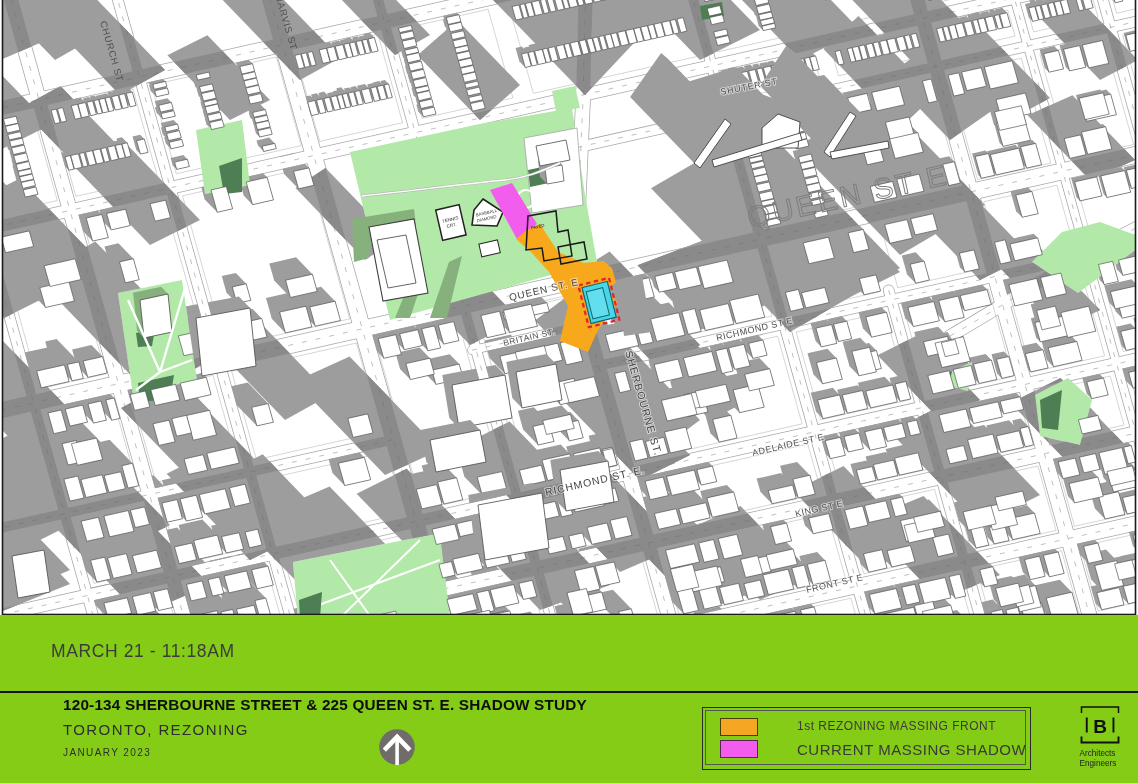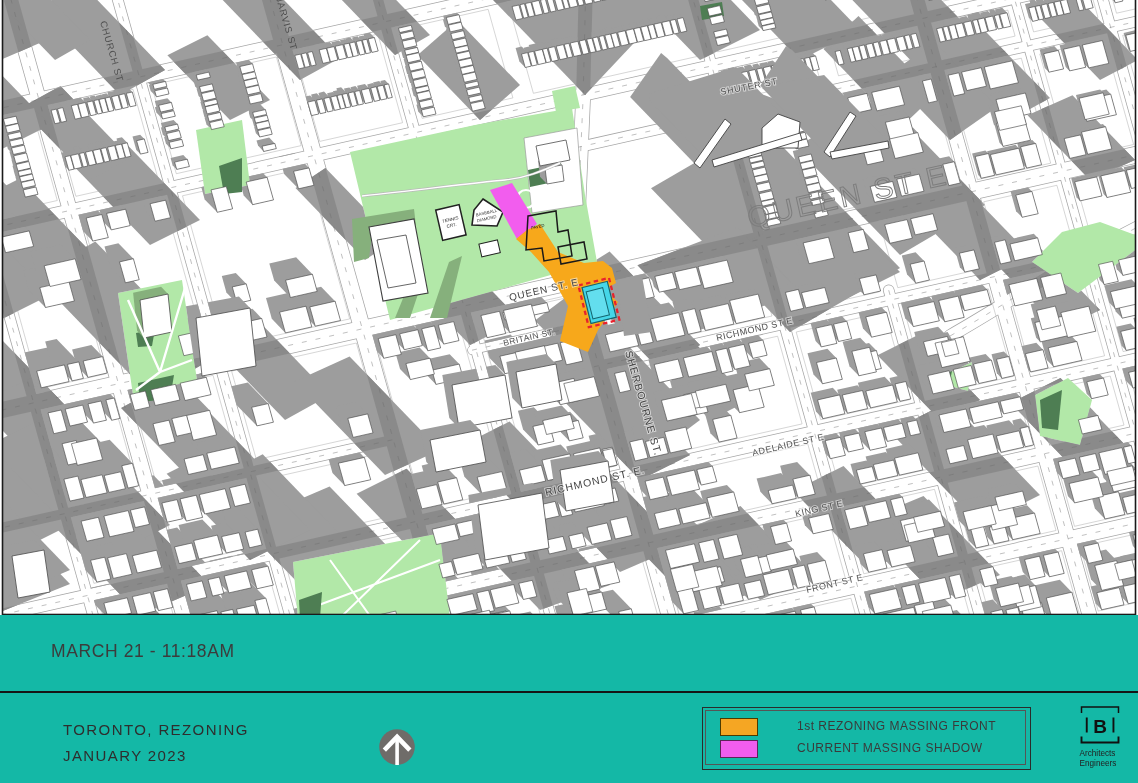--- a/index.html
+++ b/index.html
@@ -1684,47 +1684,48 @@
 <text transform="rotate(-13 796 517)" x="796" y="517" font-size="9" fill="#4f4f4f" letter-spacing="0.5" stroke="#ffffff" stroke-width="2" paint-order="stroke" stroke-opacity="0.55">KING ST E</text>
 <text transform="rotate(-13 807 593)" x="807" y="593" font-size="9" fill="#4f4f4f" letter-spacing="0.5" stroke="#ffffff" stroke-width="2" paint-order="stroke" stroke-opacity="0.55">FRONT ST E</text>
 <text transform="rotate(-11 721 95)" x="721" y="95" font-size="9" fill="#4f4f4f" letter-spacing="0.8" stroke="#ffffff" stroke-width="2" paint-order="stroke" stroke-opacity="0.55">SHUTER ST</text>
 <text transform="rotate(74 625 352)" x="625" y="352" font-size="10.5" fill="#454545" letter-spacing="1.2" stroke="#ffffff" stroke-width="2" paint-order="stroke" stroke-opacity="0.55">SHERBOURNE ST.</text>
 <text transform="rotate(74 100 22)" x="100" y="22" font-size="9.5" fill="#4f4f4f" letter-spacing="0.8">CHURCH ST</text>
 <text transform="rotate(74 276 -2)" x="276" y="-2" font-size="9.5" fill="#4f4f4f" letter-spacing="0.8">JARVIS ST</text>
 </g>
 <rect x="2.5" y="-1" width="1133" height="615.5" fill="none" stroke="#1a1a1a" stroke-width="1.6"></rect>
 </svg>
 
-<div class="abs" style="left:0;top:615px;width:1138px;height:168px;background:#14b8a6">
+<div class="abs" style="left:0;top:615px;width:1138px;height:168px;background:#84cc16">
 
   <div class="abs" style="left:51px;top:26px;font-size:17.5px;letter-spacing:0.6px;color:#3c3c3c">MARCH 21 - 11:18AM</div>
 
   <div class="abs" style="left:0;top:76px;width:1138px;height:2.2px;background:#151515"></div>
 
+  <div class="abs" style="left:63px;top:80.5px;font-size:15.3px;font-weight:bold;color:#0e0e0e;letter-spacing:0.2px">120-134 SHERBOURNE STREET &amp; 225 QUEEN ST. E. SHADOW STUDY</div>
 
   <div class="abs" style="left:63px;top:106px;font-size:15px;color:#2e2e2e;letter-spacing:1.4px">TORONTO, REZONING</div>
 
-  <div class="abs" style="left:63px;top:132px;font-size:15px;color:#2e2e2e;letter-spacing:1.4px">JANUARY 2023</div>
+  <div class="abs" style="left:63px;top:132px;font-size:10px;color:#2e2e2e;letter-spacing:1.4px">JANUARY 2023</div>
 
   <svg class="abs" style="left:378px;top:114px" width="40" height="40" viewBox="0 0 40 40">
     <circle cx="19" cy="18" r="17.8" fill="#6f6c69"></circle>
     <rect x="17.3" y="10" width="3.6" height="26" fill="#fff"></rect>
     <path d="M19.1,4.5 L33.5,19.5 L30.2,22.8 L19.1,11.2 L8,22.8 L4.7,19.5 Z" fill="#fff"></path>
   </svg>
 
   <div class="abs" style="left:702px;top:92px;width:327px;height:61px;border:1.6px solid #2b2b2b">
     <div class="abs" style="left:2px;top:2px;width:319px;height:53px;border:1px solid #555"></div>
 
     <div class="abs" style="left:17px;top:10px;width:36px;height:16px;background:#f5a623;border:1px solid #4c3b00"></div>
 
     <div class="abs" style="left:17px;top:32px;width:36px;height:16px;background:#f25dee;border:1px solid #5d2459"></div>
 
     <div class="abs" style="left:94px;top:11px;font-size:12px;color:#3a3a3a;letter-spacing:0.5px">1st REZONING MASSING FRONT</div>
 
-    <div class="abs" style="left:94px;top:33px;font-size:12px;color:#3a3a3a;letter-spacing:0.5px">CURRENT MASSING SHADOW</div>
+    <div class="abs" style="left:94px;top:33px;font-size:15px;color:#3a3a3a;letter-spacing:0.5px">CURRENT MASSING SHADOW</div>
   </div>
 
   <svg class="abs" style="left:1076px;top:88px" width="50" height="72" viewBox="0 0 50 72">
     <path d="M5.5,10 L5.5,4 L42.5,4 L42.5,10" fill="none" stroke="#111" stroke-width="1.5"></path>
     <path d="M5.5,33.5 L5.5,39.5 L42.5,39.5 L42.5,33.5" fill="none" stroke="#111" stroke-width="1.9"></path>
     <rect x="9.8" y="14.5" width="1.9" height="15" fill="#111"></rect>
     <rect x="36.5" y="14.5" width="1.9" height="15" fill="#111"></rect>
     <text x="24" y="29.5" font-size="19" font-weight="bold" fill="#111" text-anchor="middle">B</text>
     <text x="3.5" y="52.5" font-size="8.2" fill="#222">Architects</text>
     <text x="3.5" y="63" font-size="8.2" fill="#222">Engineers</text>

